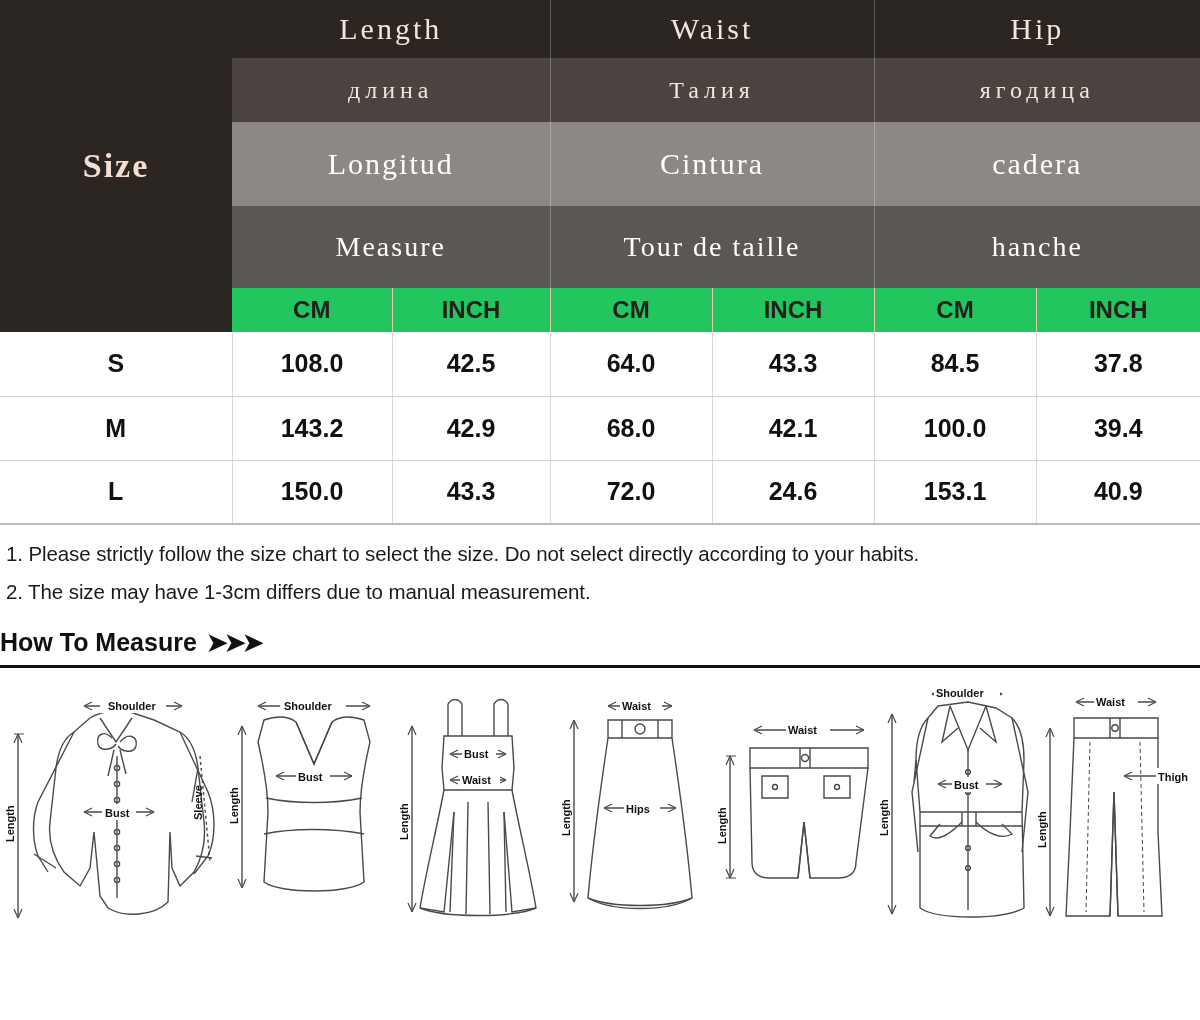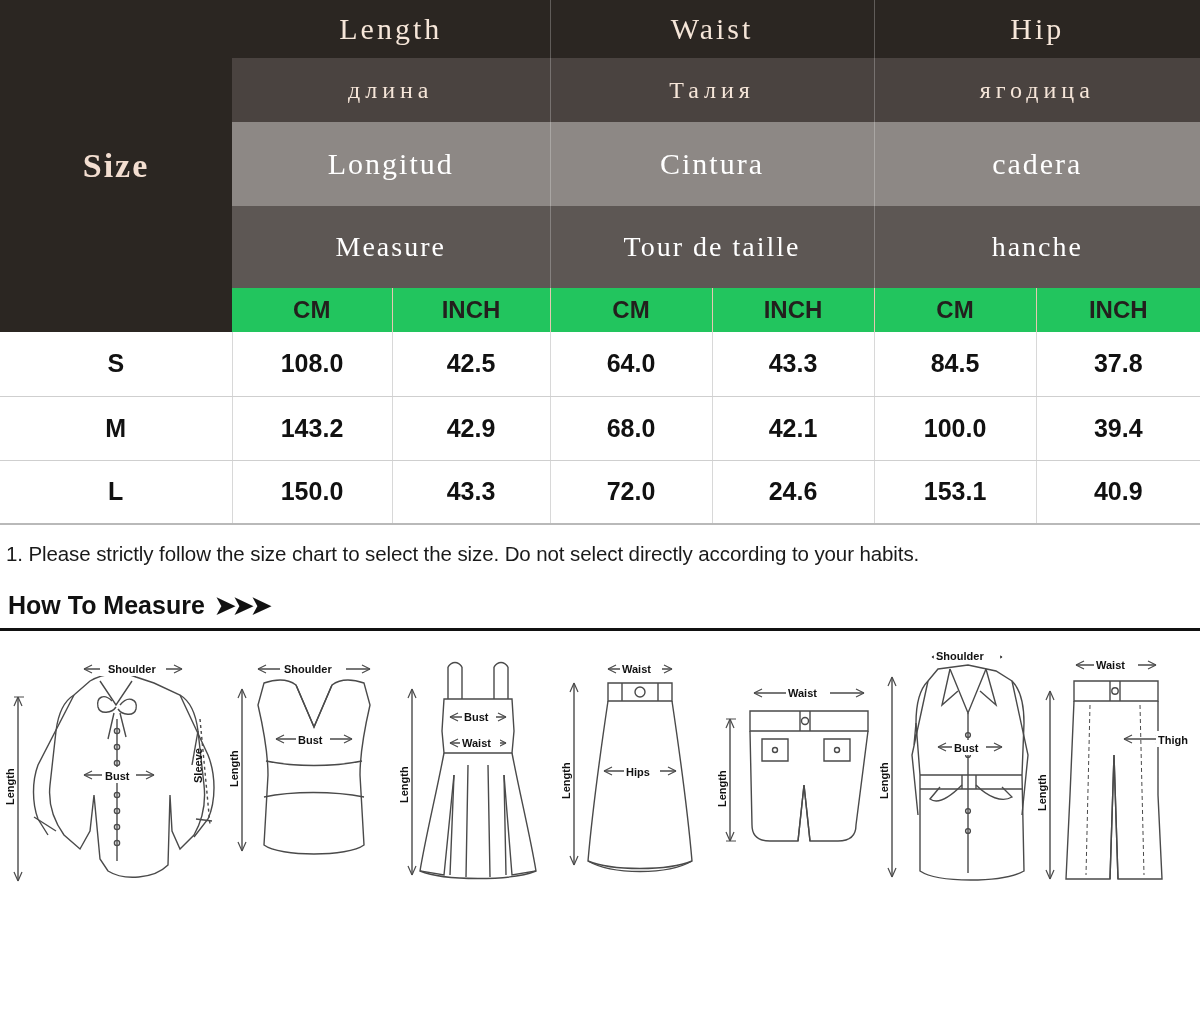--- a/index.html
+++ b/index.html
@@ -110,21 +110,21 @@
     letter-spacing: -0.1px;
     line-height: 1.45;
   }
 
   
   .htm-wrap { margin-top: 22px; }
   .htm-title-row {
     display: flex;
     align-items: flex-start;
     gap: 10px;
-    padding-left: 8px;
+    padding-left: 0;
   }
   .htm-title {
     font-size: 25px;
     font-weight: bold;
     color: #111;
   }
   .chevrons {
     font-size: 25px;
     font-weight: bold;
     color: #111;
@@ -223,20 +223,21 @@
         <td class="divider">72.0</td>
         <td class="divider">24.6</td>
         <td class="divider">153.1</td>
         <td>40.9</td>
       </tr>
     </tbody>
   </table>
 
   <div class="notes">
     <p>1. Please strictly follow the size chart to select the size. Do not select directly according to your habits.</p>
+    <p>2. The size may have 1-3cm differs due to manual measurement.</p>
   </div>
 
   <div class="htm-wrap">
     <div class="htm-title-row">
       <span class="htm-title">How To Measure</span>
       <span class="chevrons">➤➤➤</span>
     </div>
     <div class="htm-rule"></div>
 
     <div class="figures">

